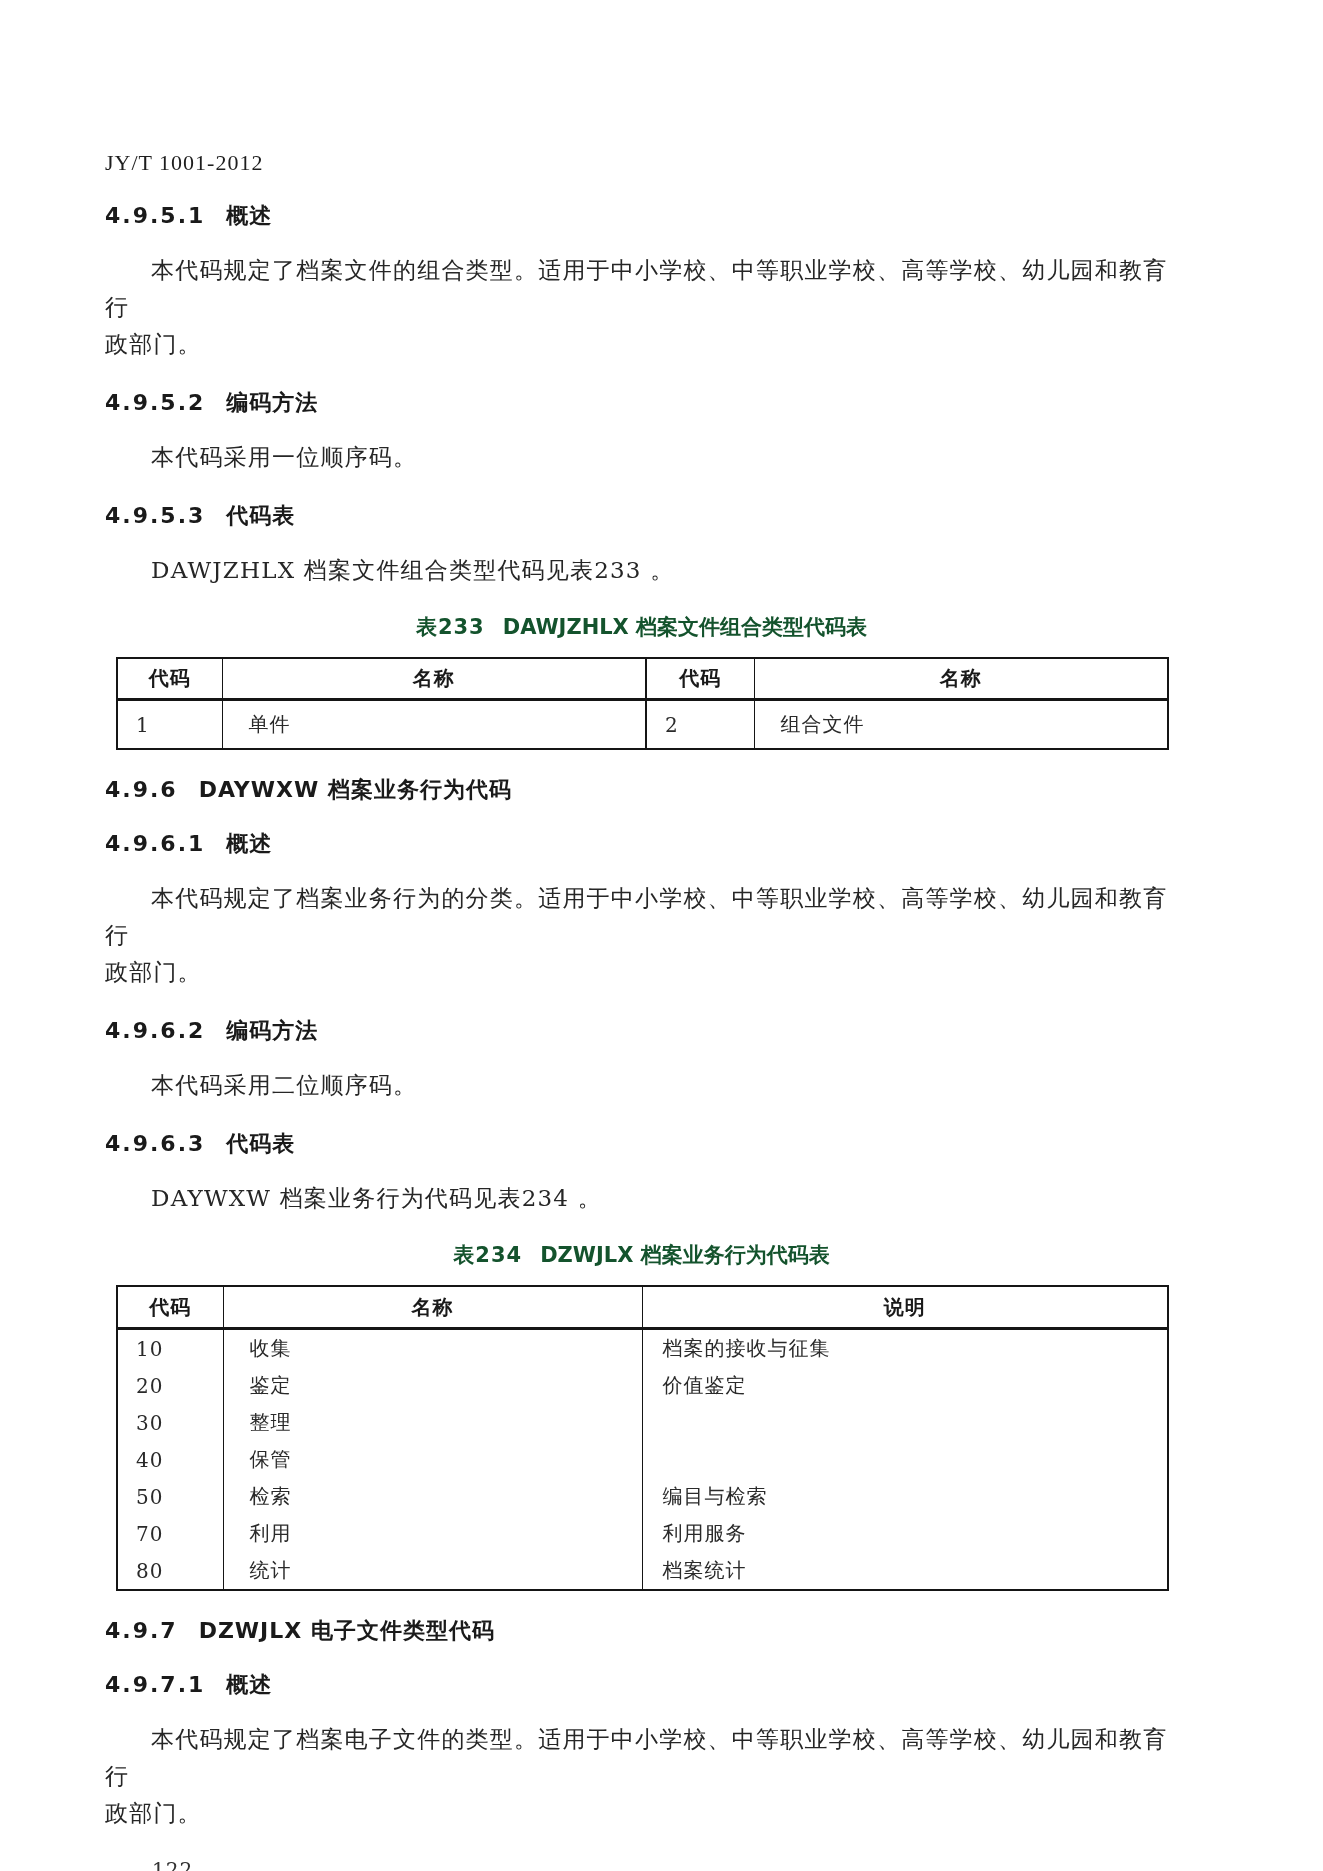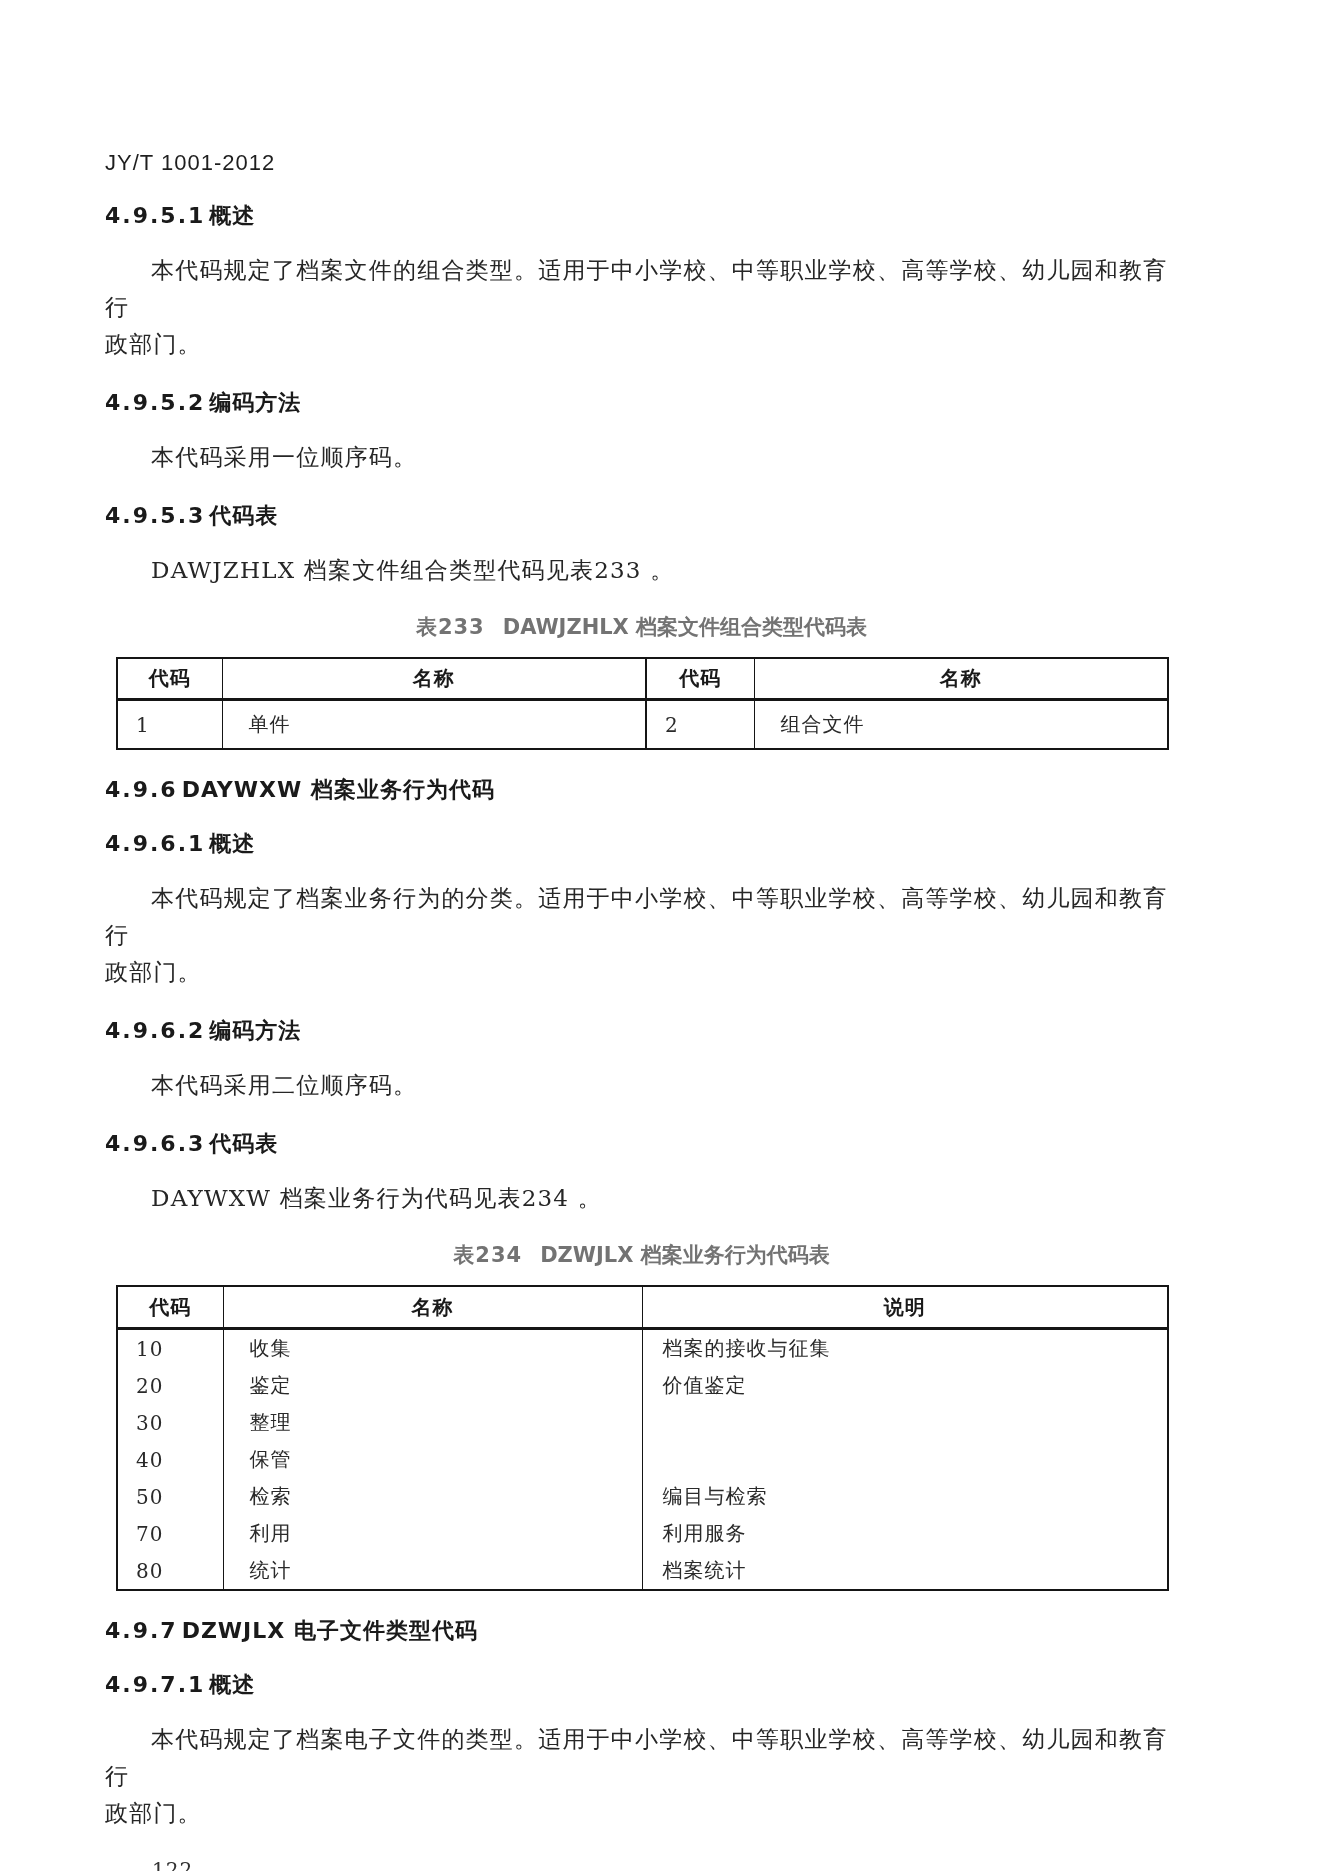--- a/index.html
+++ b/index.html
@@ -6,40 +6,40 @@
   body{
     width:1323px;height:1871px;position:relative;
     color:#222222;
     font-family:"DejaVu Serif","Liberation Serif",serif;
   }
   .page{
     box-sizing:border-box;width:1323px;height:1871px;
     padding:150px 136px 0 105px;background:#ffffff;overflow:hidden;
   }
   .docnum{
-    font-family:Liberation Sans, sans-serif;
+    font-family:Liberation Serif, serif;
     font-size:22px;line-height:26px;letter-spacing:1px;color:#1e1e1e;
   }
   .h3{
     margin-top:26px;
     font-family:"DejaVu Sans","Liberation Sans",sans-serif;
     font-weight:600;font-size:22px;line-height:28px;color:#1a1a1a;
     letter-spacing:1px;
   }
-  .h3 .hnum{margin-right:4px;letter-spacing:2px;}
+  .h3 .hnum{margin-right:21px;letter-spacing:2px;}
   .para{
     margin-top:22px;
     font-size:23px;line-height:37px;letter-spacing:1.2px;color:#262626;
   }
   .para .line{min-height:37px;}
   .indent{text-indent:46px;}
   .tblcap{
     margin-top:24px;width:1051px;margin-left:11px;text-align:center;
     font-family:"DejaVu Sans","Liberation Sans",sans-serif;
-    font-weight:600;font-size:21px;line-height:28px;color:#737373;
+    font-weight:600;font-size:21px;line-height:28px;color:#14532d;
   }
   .tblcap .caplabel{margin-right:18px;letter-spacing:1px;}
   table.t{
     border-collapse:collapse;table-layout:fixed;
     margin-top:16px;margin-left:11px;width:1051px;
     border:2px solid #151515;
   }
   table.t th{
     font-family:Liberation Sans, sans-serif;
     font-weight:600;font-size:20px;color:#1a1a1a;

